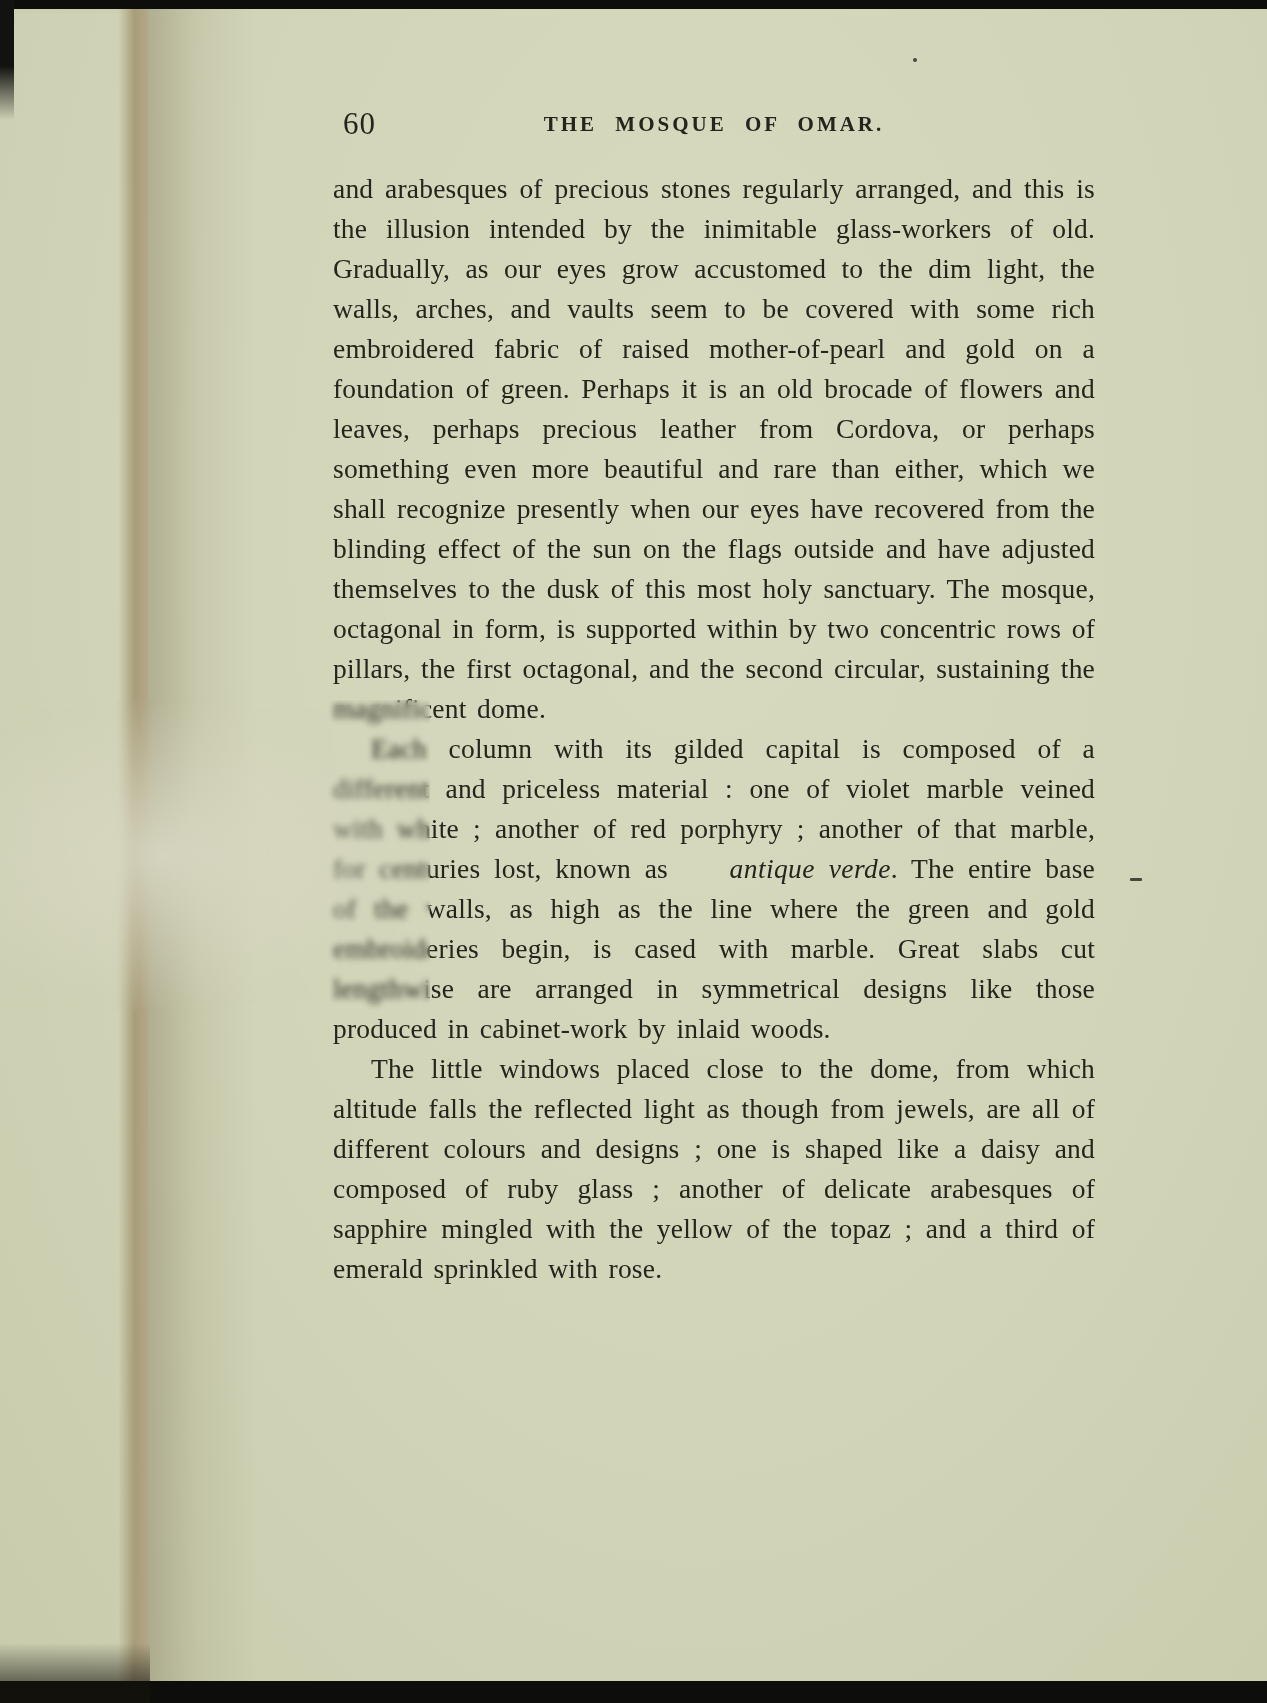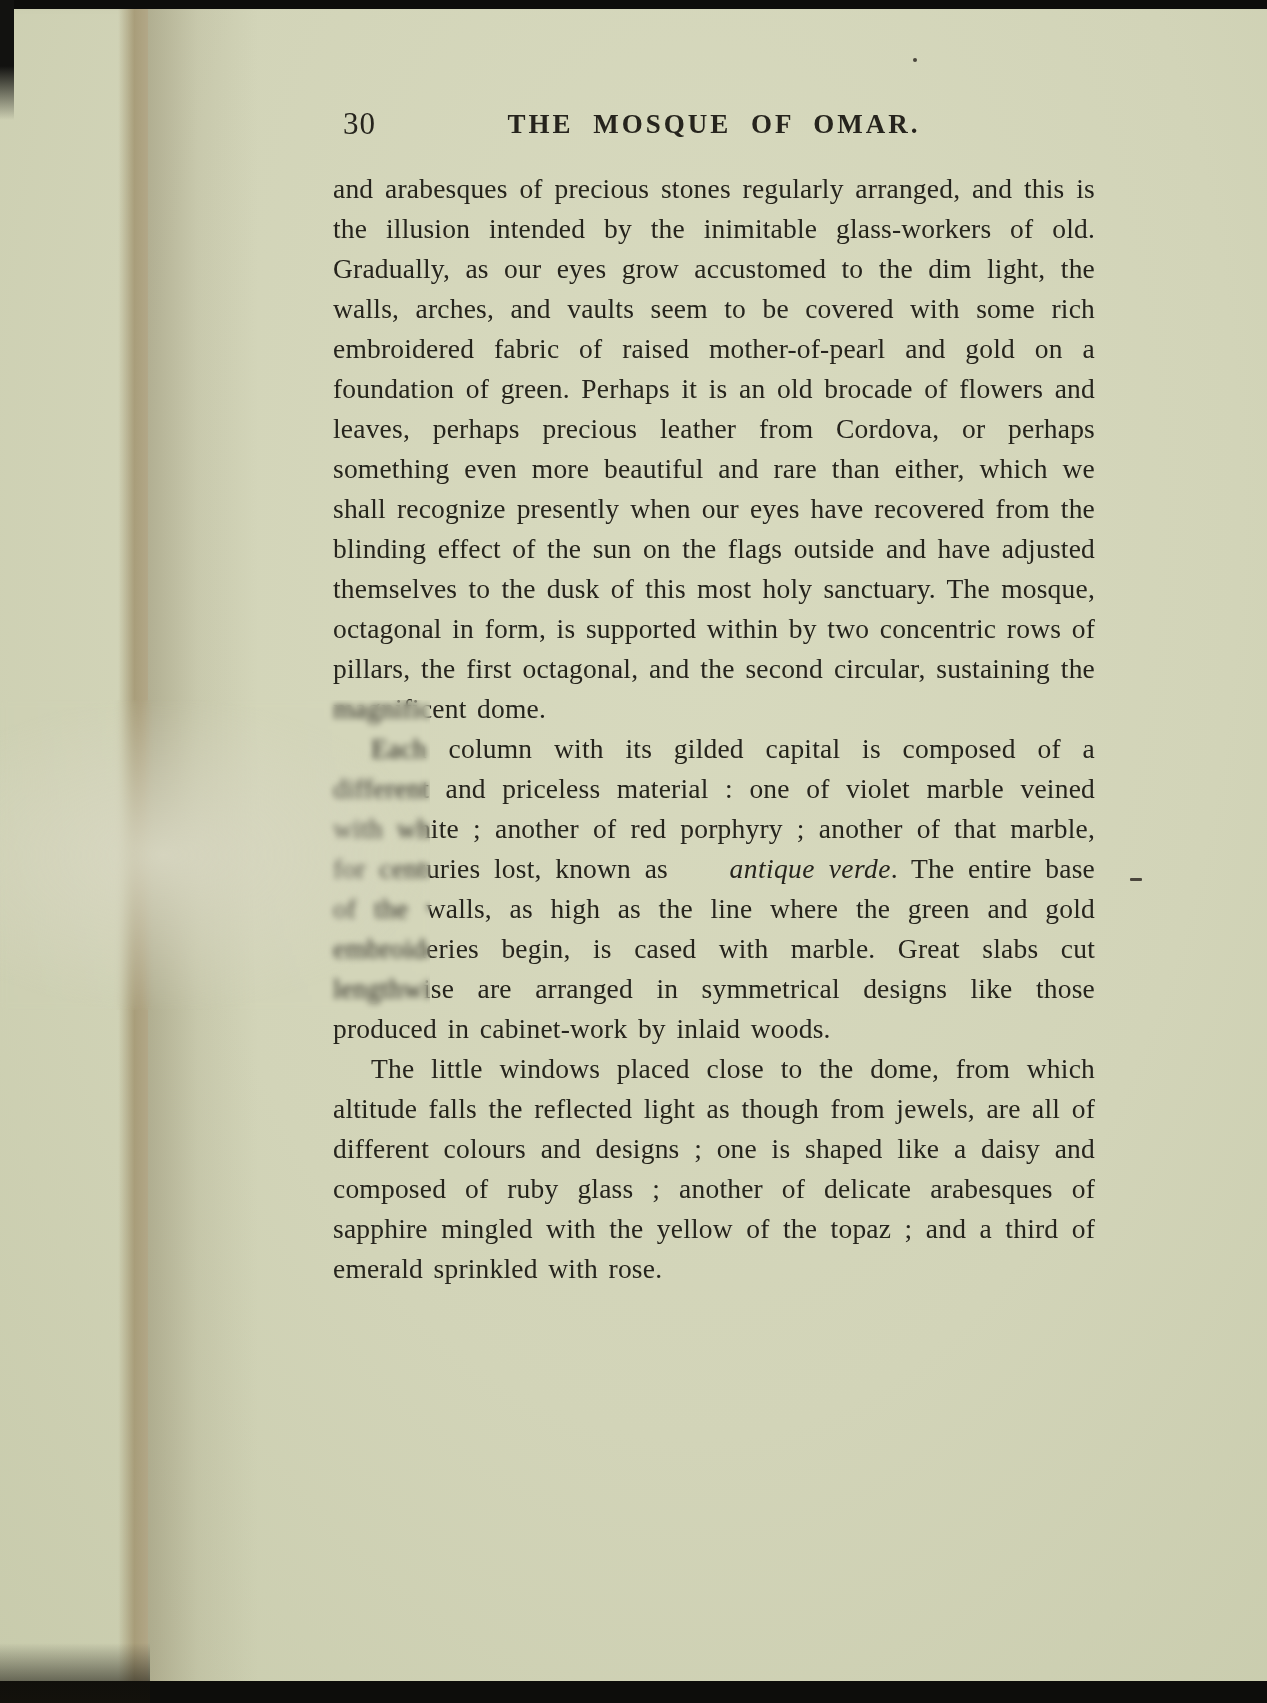--- a/index.html
+++ b/index.html
@@ -101,21 +101,21 @@
   .pagenum {
     position: absolute;
     left: 10px; top: 0;
     font-size: 31px;
     letter-spacing: 1px;
   }
   .title {
     display: block;
     text-align: center;
     font-weight: 700;
-    font-size: 27px;
+    font-size: 21px;
     letter-spacing: 3px;
     word-spacing: 10px;
   }
   .body {
     margin-top: 24px;
     font-size: 27.5px;
     line-height: 40px;
     text-align: justify;
     letter-spacing: 0.2px;
     word-spacing: 3.5px;
@@ -132,21 +132,21 @@
   <div class="book-edge"></div>
   <div class="gutter-shade"></div>
 
   <div class="bar top"></div>
   <div class="bar bottom"></div>
   <div class="corner-mark"></div>
   <div class="bottom-left-dark"></div>
 
   <div class="page">
     <div class="header-row">
-      <span class="pagenum">30</span>
+      <span class="pagenum">60</span>
       <span class="title">THE MOSQUE OF OMAR.</span>
     </div>
     <div class="body">
         <p class=""><span>and arabesques of precious stones regularly arranged, and this is the illusion intended by the inimitable glass-workers of old.  Gradually, as our eyes grow accustomed to the dim light, the walls, arches, and vaults seem to be covered with some rich embroidered fabric of raised mother-of-pearl and gold on a foundation of green.  Perhaps it is an old brocade of flowers and leaves, perhaps precious leather from Cordova, or perhaps something even more beautiful and rare than either, which we shall recognize presently when our eyes have recovered from the blinding effect of the sun on the flags outside and have adjusted themselves to the dusk of this most holy sanctuary.  The mosque, octagonal in form, is supported within by two concentric rows of pillars, the first octagonal, and the second circular, sustaining the magnificent dome.</span></p>
         <p class="indent"><span>Each column with its gilded capital is composed of a different and priceless material :  one of violet marble veined with white ;  another of red porphyry ;  another of that marble, for centuries lost, known as </span><em>antique verde</em><span>.  The entire base of the walls, as high as the line where the green and gold embroideries begin, is cased with marble.  Great slabs cut lengthwise are arranged in symmetrical designs like those produced in cabinet-work by inlaid woods.</span></p>
         <p class="indent"><span>The little windows placed close to the dome, from which altitude falls the reflected light as though from jewels, are all of different colours and designs ;  one is shaped like a daisy and composed of ruby glass ;  another of delicate arabesques of sapphire mingled with the yellow of the topaz ;  and a third of emerald sprinkled with rose.</span></p>
       </div>
   </div>
 
   <div class="smudge"></div>

